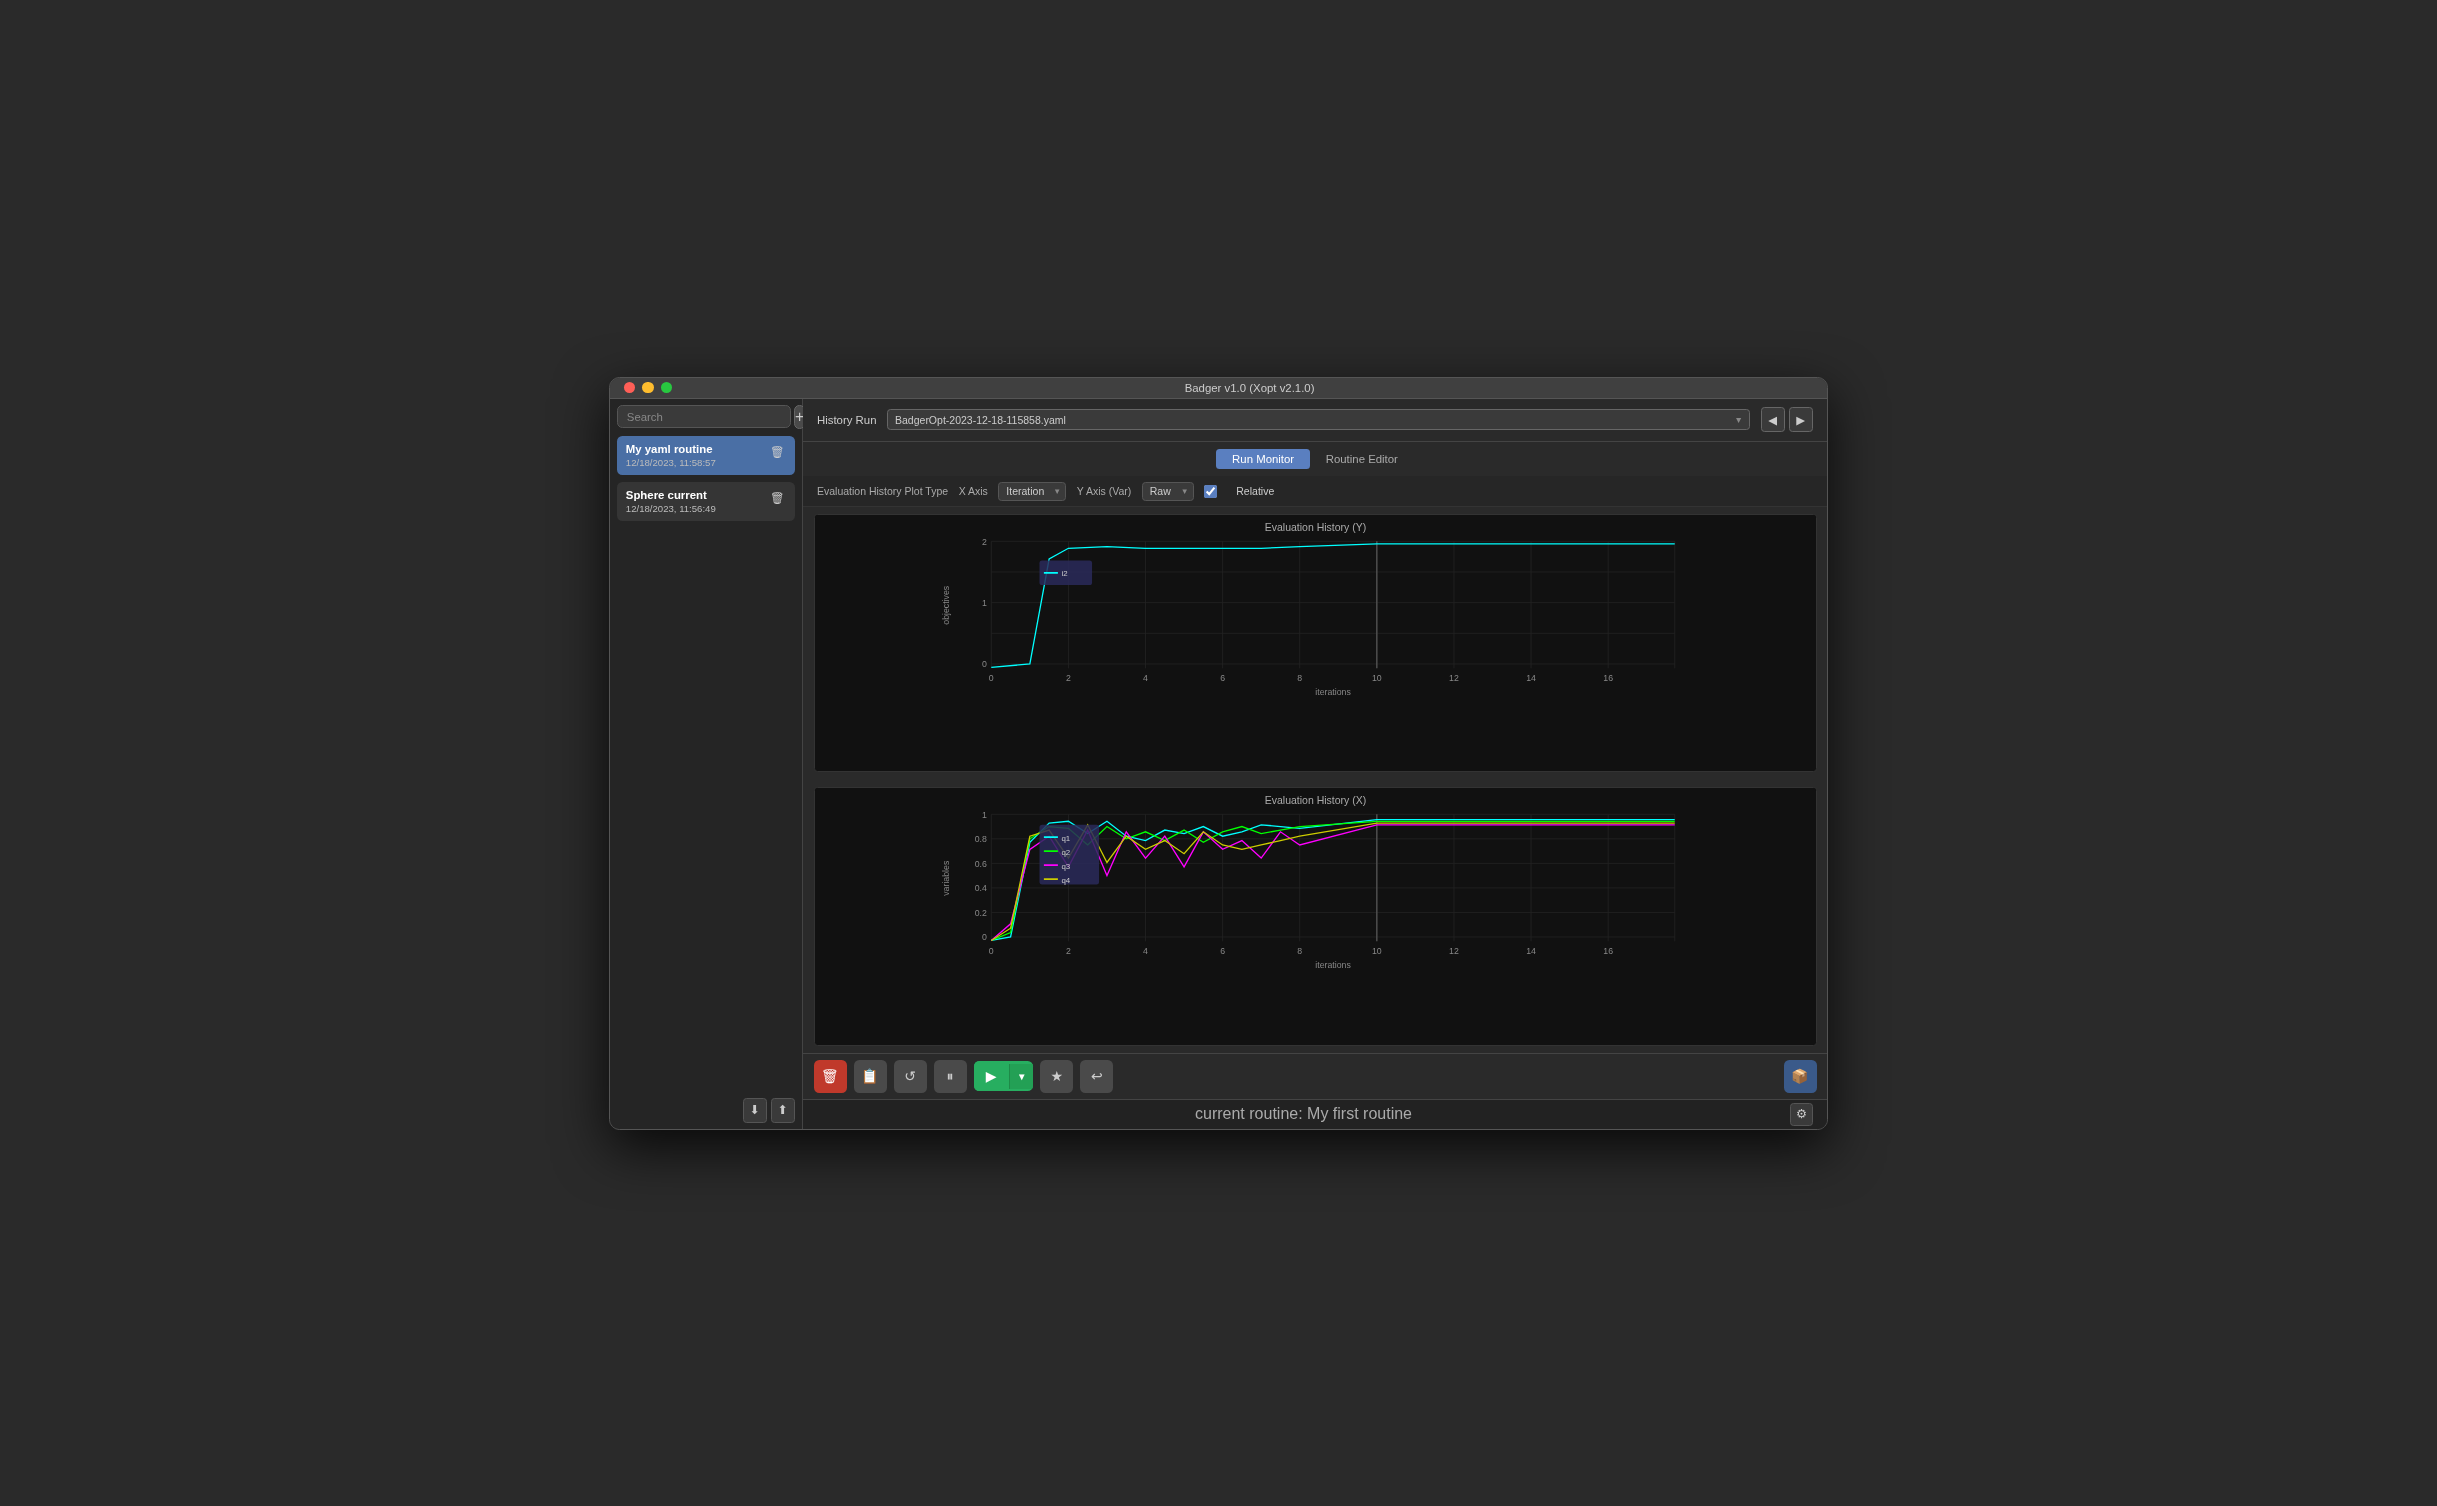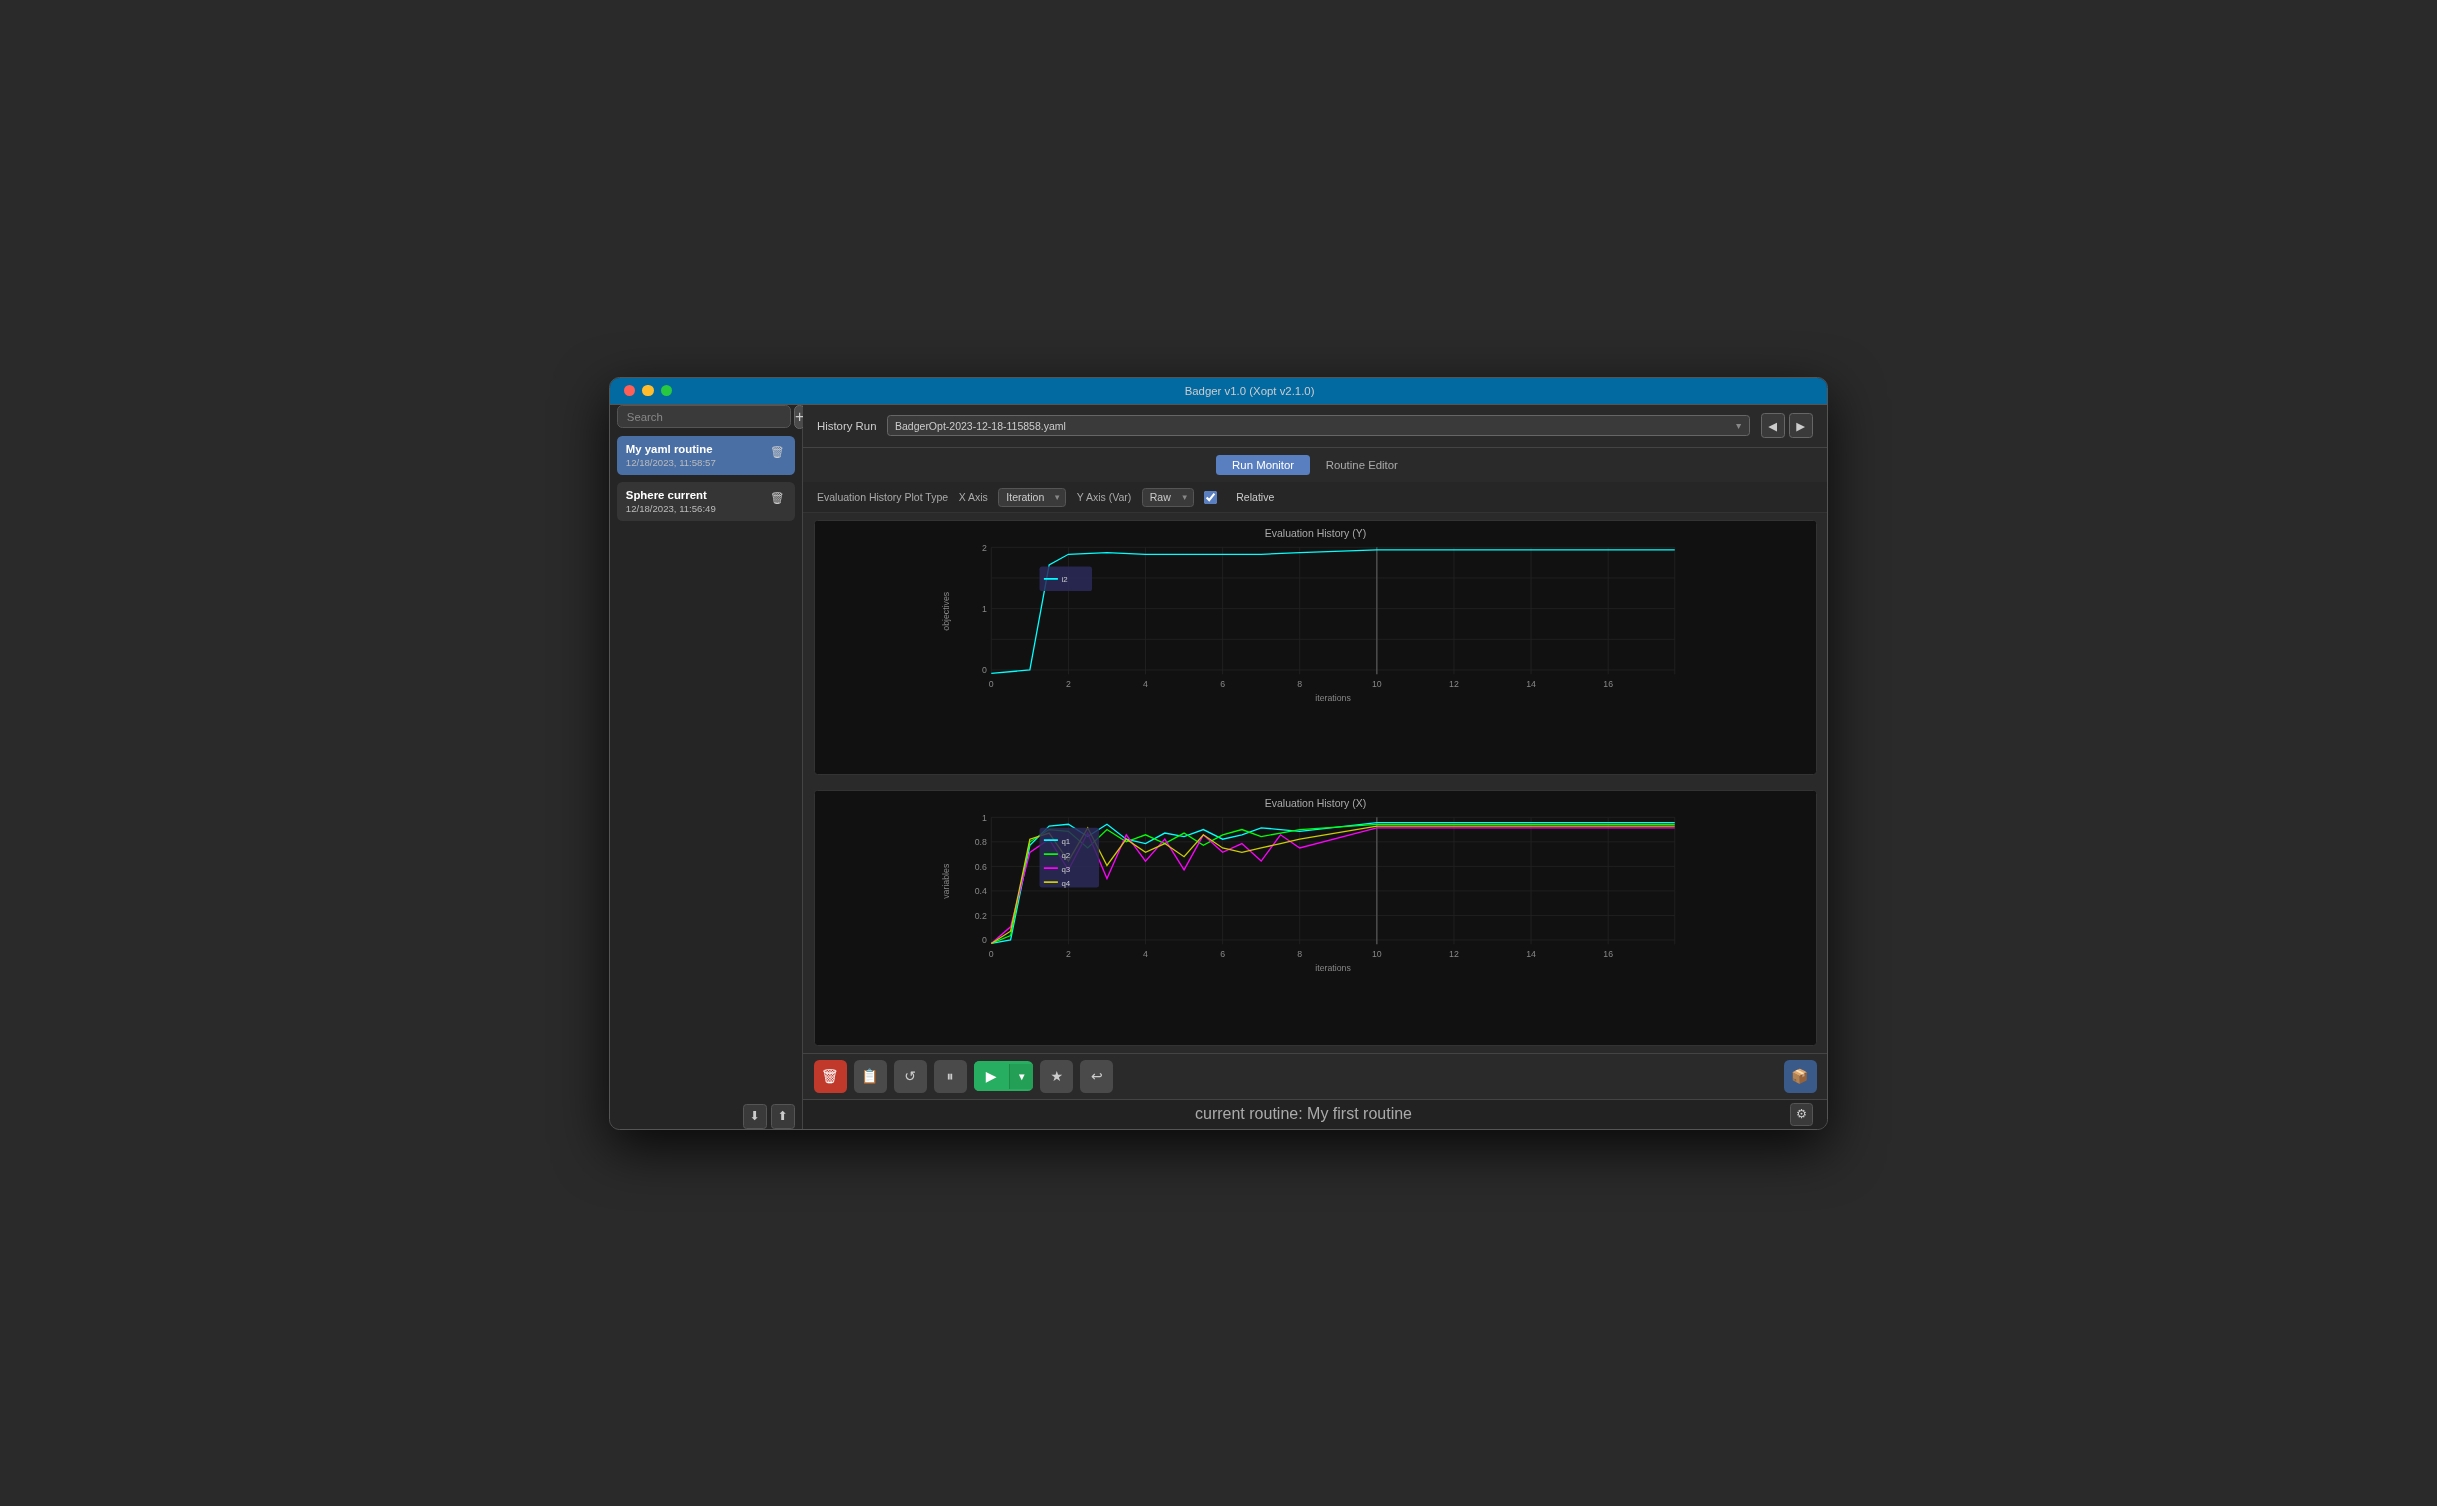--- a/index.html
+++ b/index.html
@@ -16,22 +16,22 @@
       height: 753px;
       background: #2d2d2d;
       border-radius: 10.5px;
       box-shadow: 0 17.5px 53px rgba(0,0,0,0.8);
       display: flex;
       flex-direction: column;
       overflow: hidden;
       border: 0.9px solid #555;
     }
     .titlebar {
-      height: 27px;
-      background: #0369a1;
+      height: 21px;
+      background: #404040;
       display: flex;
       align-items: center;
       padding: 0 14px;
       border-bottom: 0.9px solid #555;
       flex-shrink: 0;
     }
     .traffic-lights {
       display: flex;
       gap: 7px;
       margin-right: 14px;
@@ -55,21 +55,21 @@
       flex: 1;
       overflow: hidden;
     }
     
     .sidebar {
       width: 193px;
       background: #252525;
       border-right: 0.9px solid #444;
       display: flex;
       flex-direction: column;
-      padding: 0 7px;
+      padding: 6px 7px;
       gap: 7px;
       flex-shrink: 0;
     }
     .search-bar {
       display: flex;
       gap: 3.5px;
       align-items: center;
     }
     .search-input {
       flex: 1;

